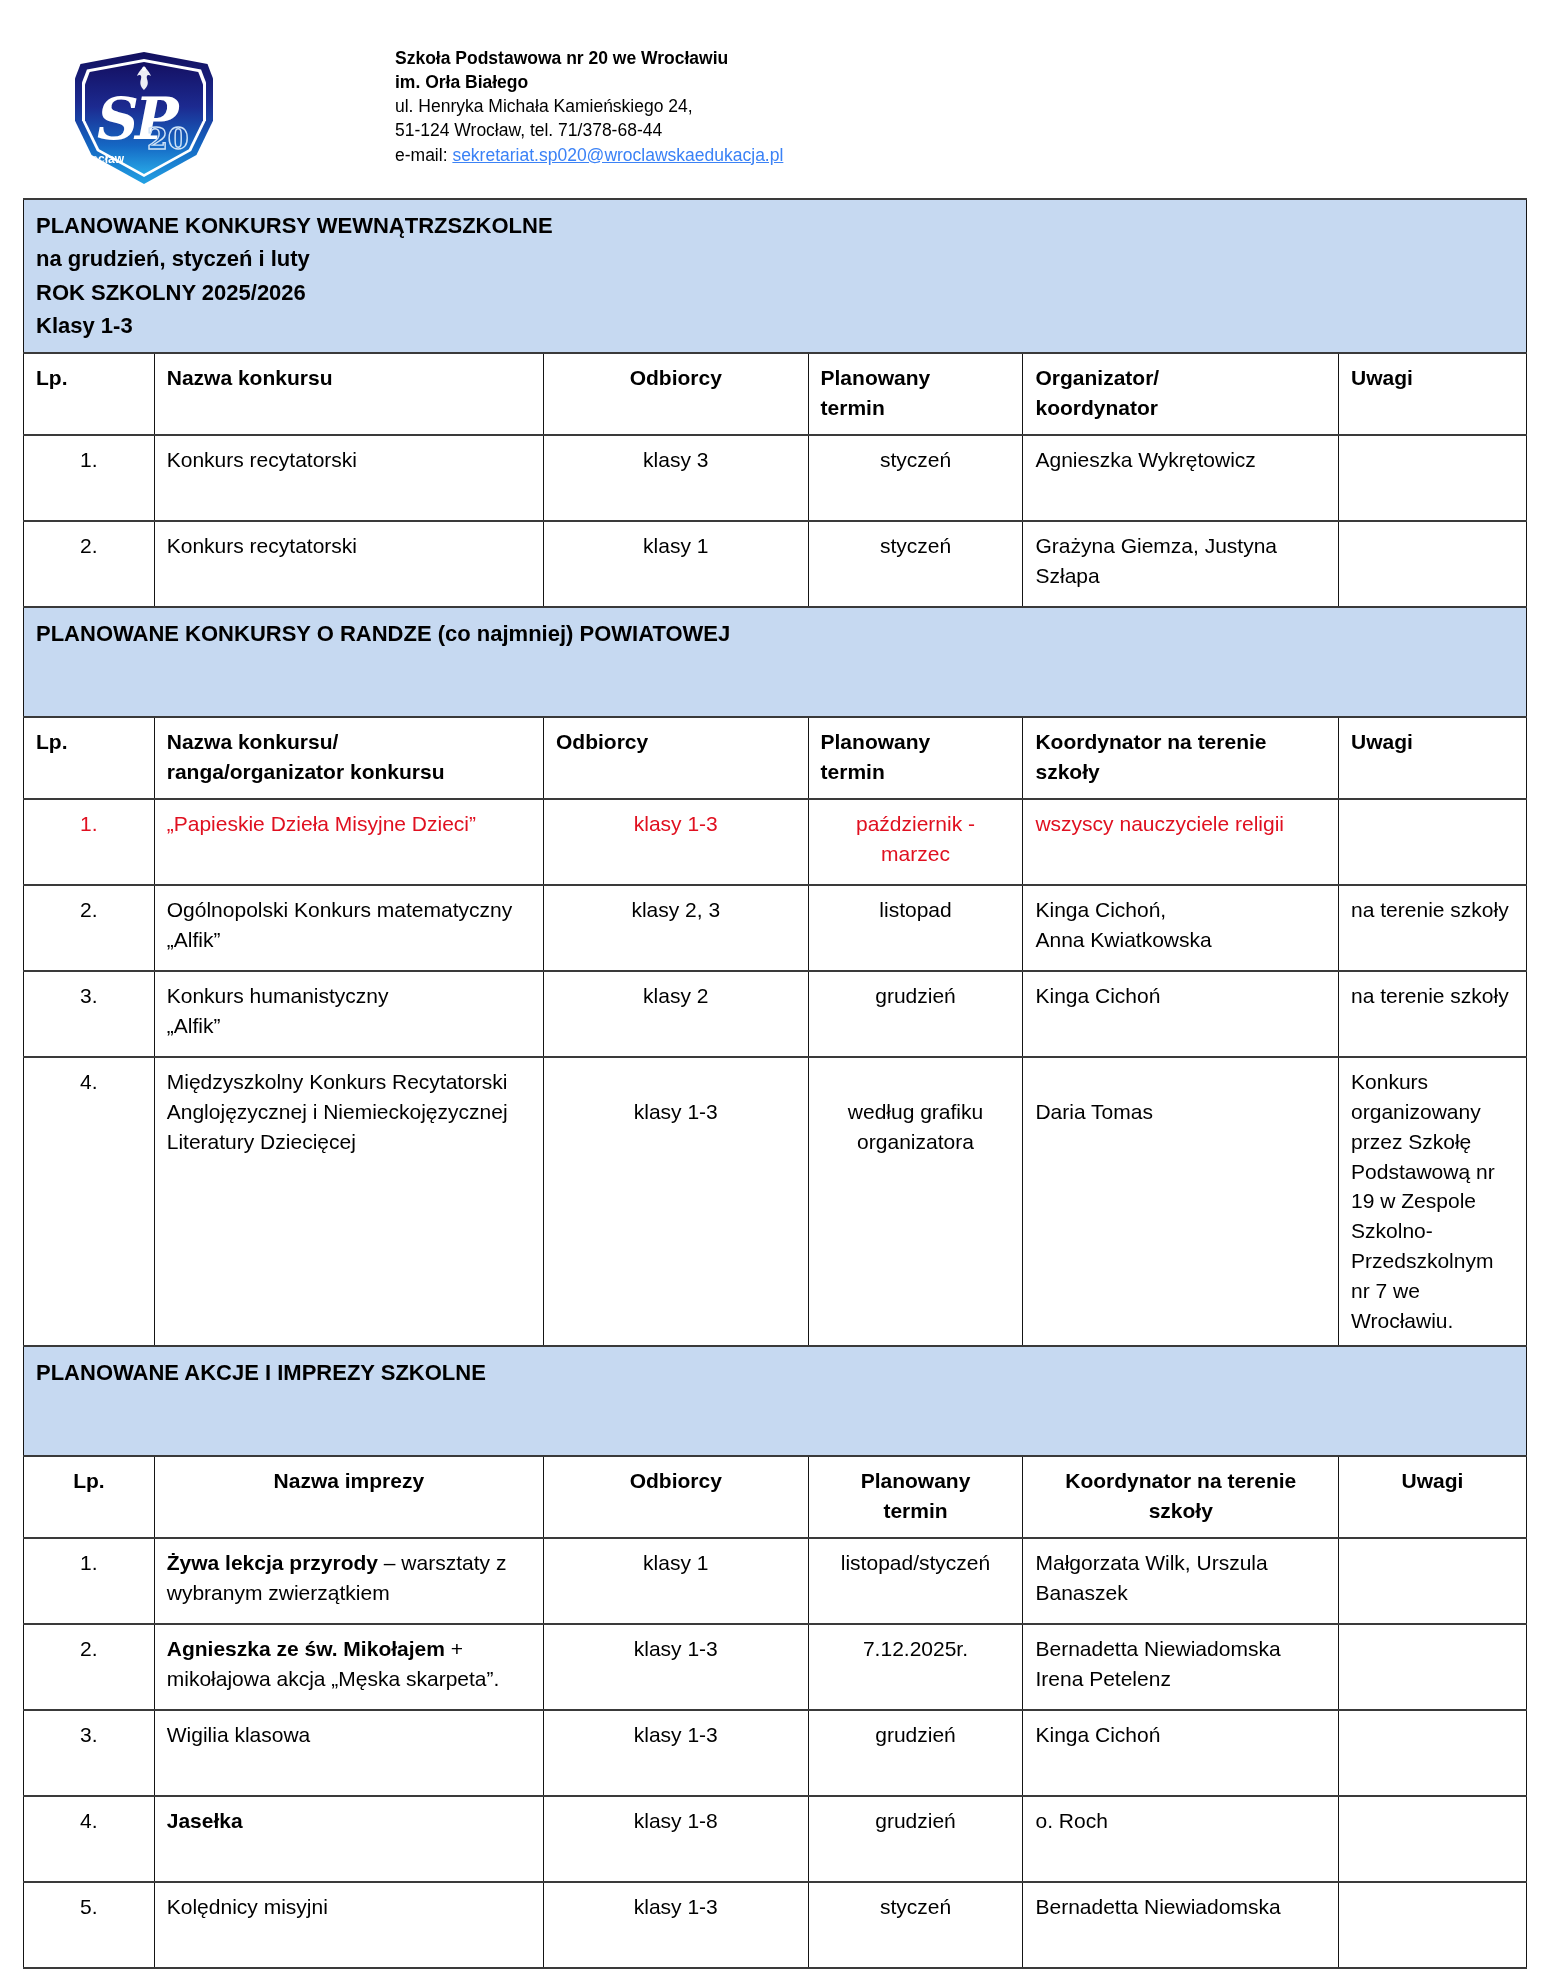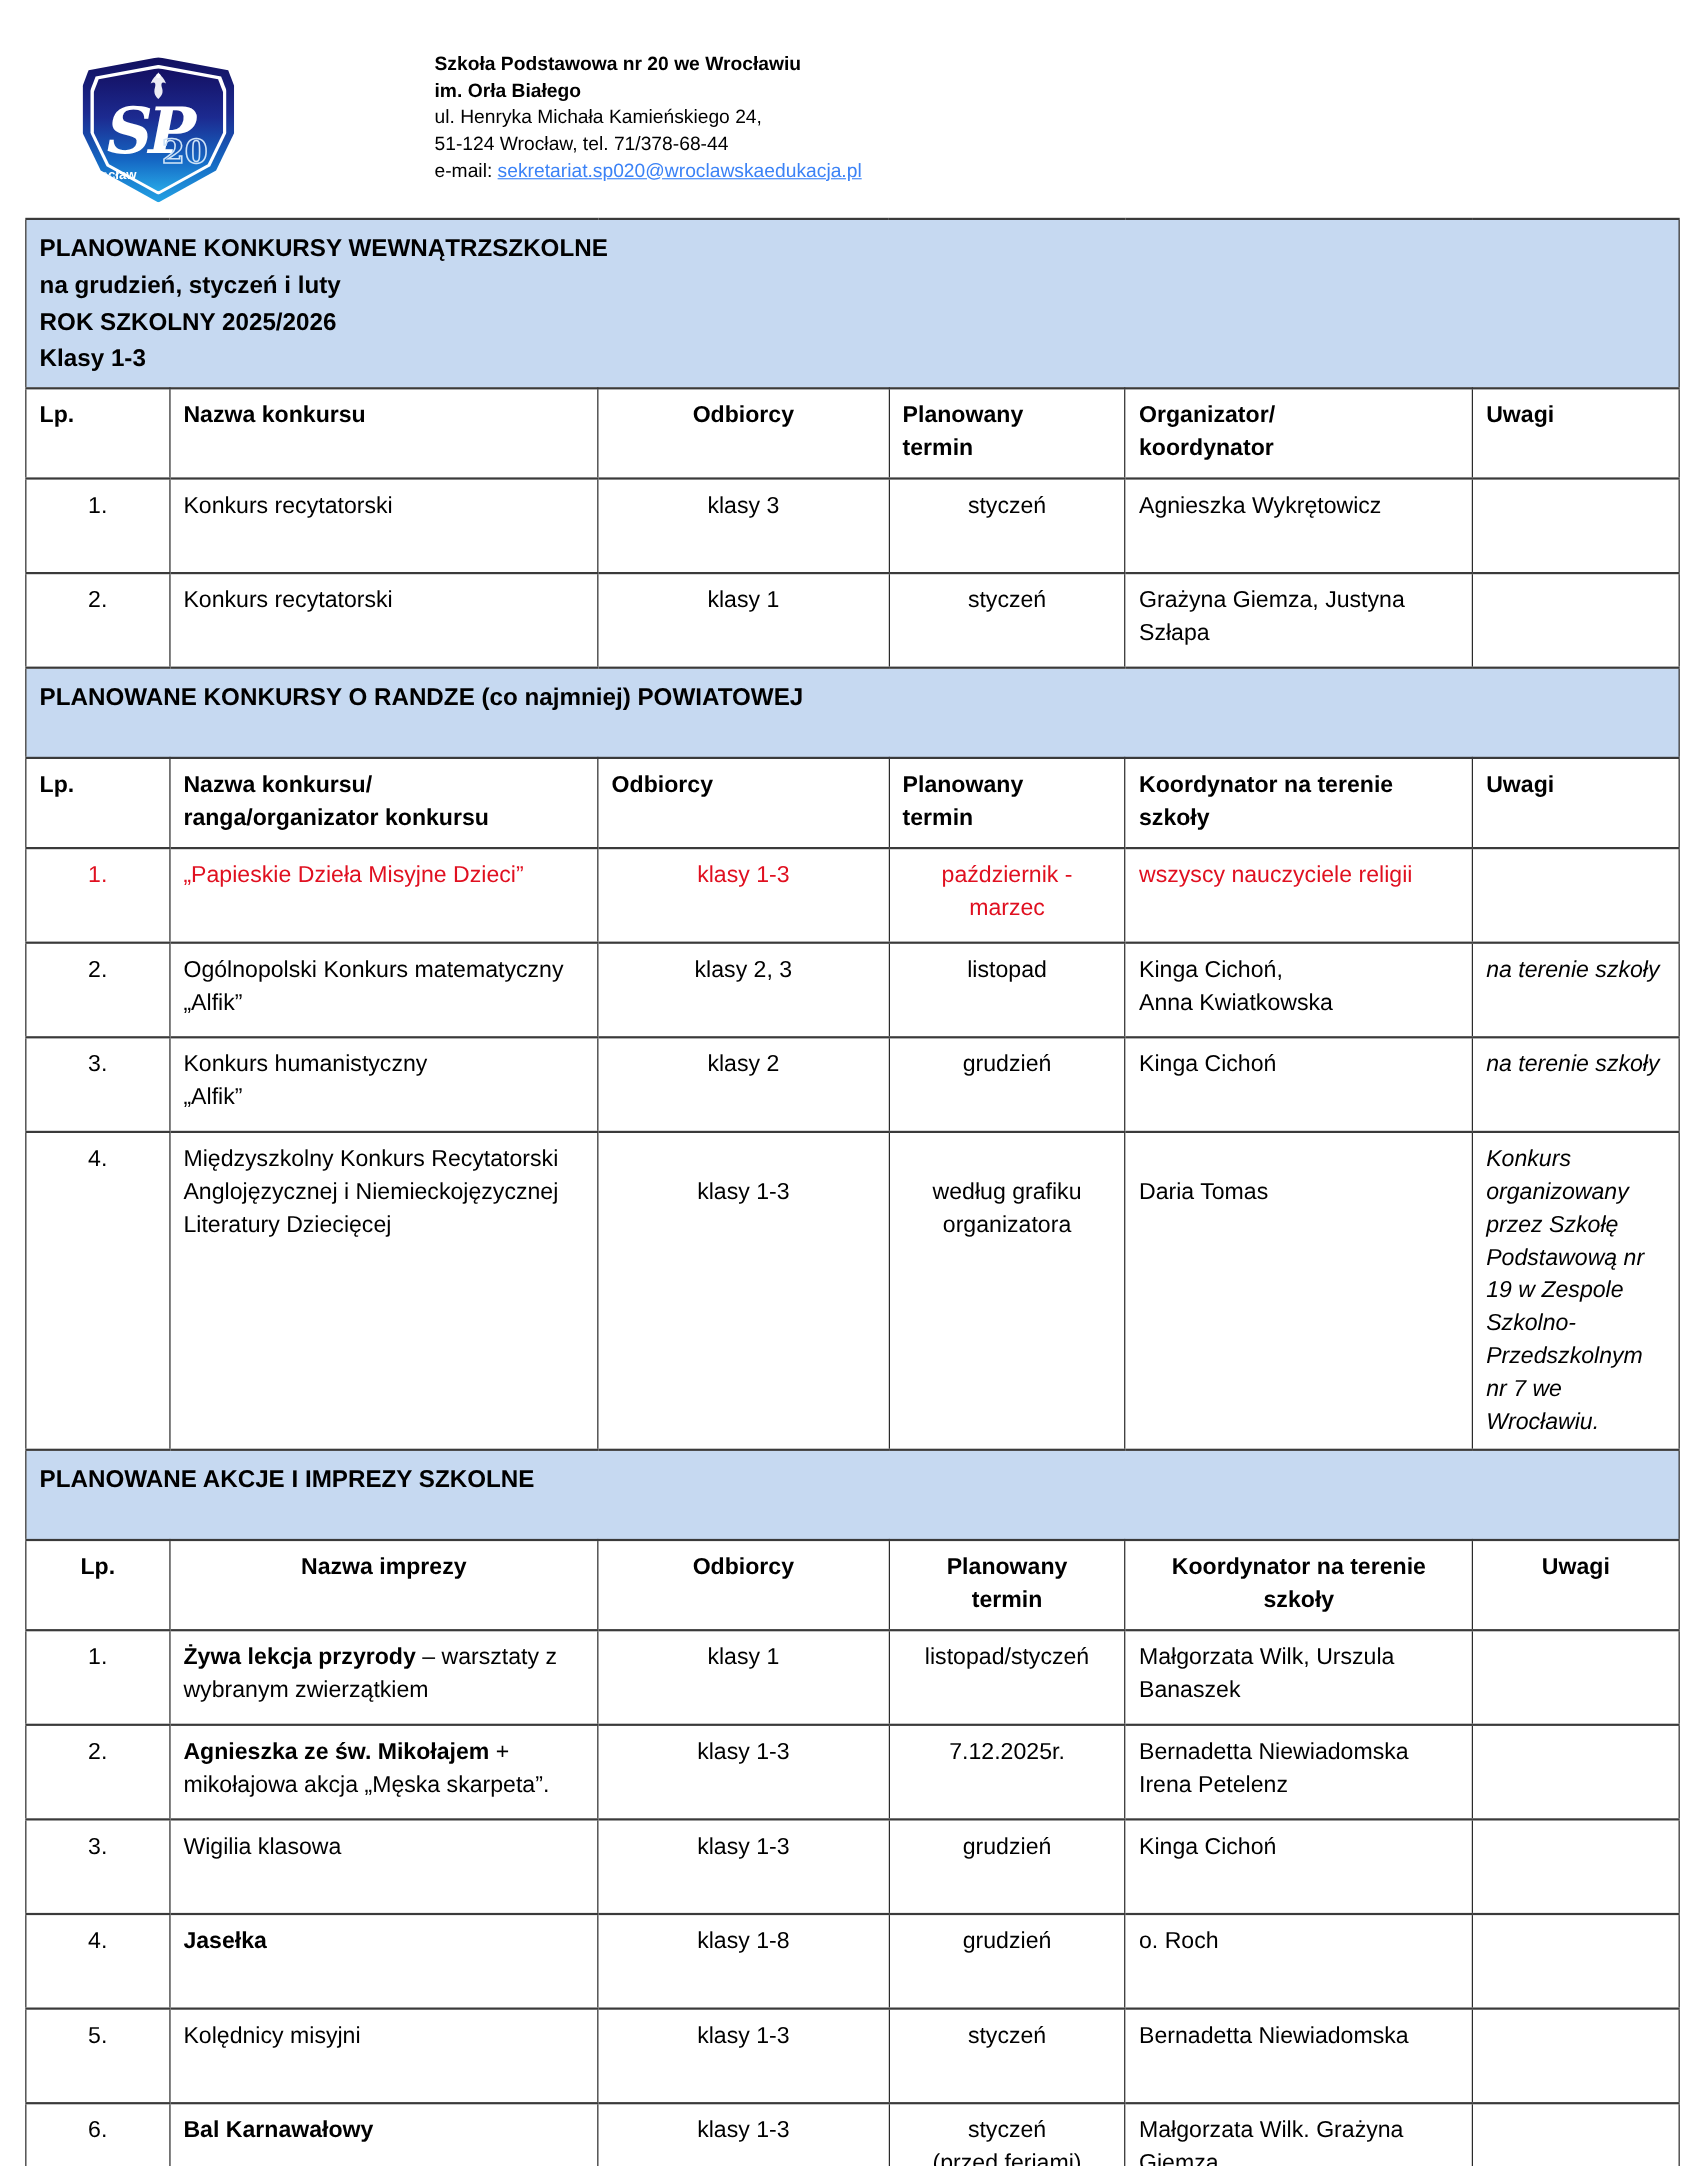--- a/index.html
+++ b/index.html
@@ -22,27 +22,27 @@
   .logo .num{position:absolute;left:72px;top:72px;font-family:"DejaVu Serif",serif;font-weight:bold;font-size:30px;color:transparent;-webkit-text-stroke:1.4px #cfe3f7;line-height:1;}
   .logo .city{position:absolute;left:0;right:0;top:100px;font-size:12px;font-weight:bold;color:#fff;}
   .logo svg{position:absolute;left:52px;top:12px;}
 
   
   table.doc{border-collapse:collapse;width:100%;table-layout:fixed;font-size:21px;}
   table.doc,table.doc td{border:1px solid #151515;}
   table.doc td{border-top:2px solid #3a3a3a;border-bottom:2px solid #3a3a3a;vertical-align:top;padding:9px 12px;line-height:1.42;overflow:hidden;}
   td.banner{background:#c6d9f1;font-weight:bold;font-size:22px;padding:9px 8px;}
   td.banner div{line-height:1.52;}
-  td.banner.tall{padding-bottom:38px;}
+  td.banner.tall{padding-bottom:66px;}
   tr.hdr td{font-weight:bold;height:62px;}
   tr.row td{height:66px;}
   tr.row td:nth-child(1),tr.row td:nth-child(3),tr.row td:nth-child(4){text-align:center;}
   tr.h-s1 td:nth-child(3){text-align:center;}
   tr.h-s3 td{text-align:center;}
-  td.i{font-style:italic;}
+  td.i{}
 </style>
 </head>
 <body>
 
 <div class="page">
 
   <header class="letterhead">
     <div class="logo">
       <div class="shield">
         <div class="ring"></div>

